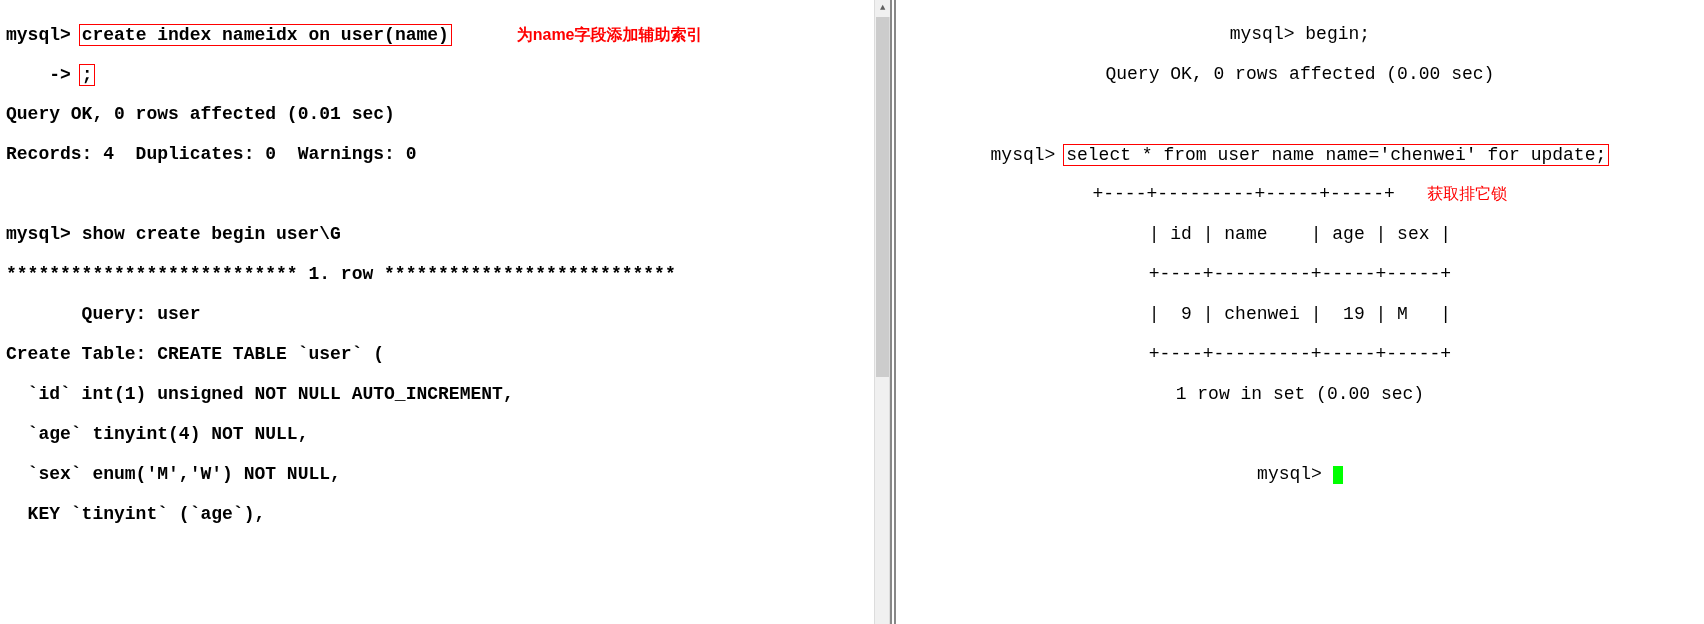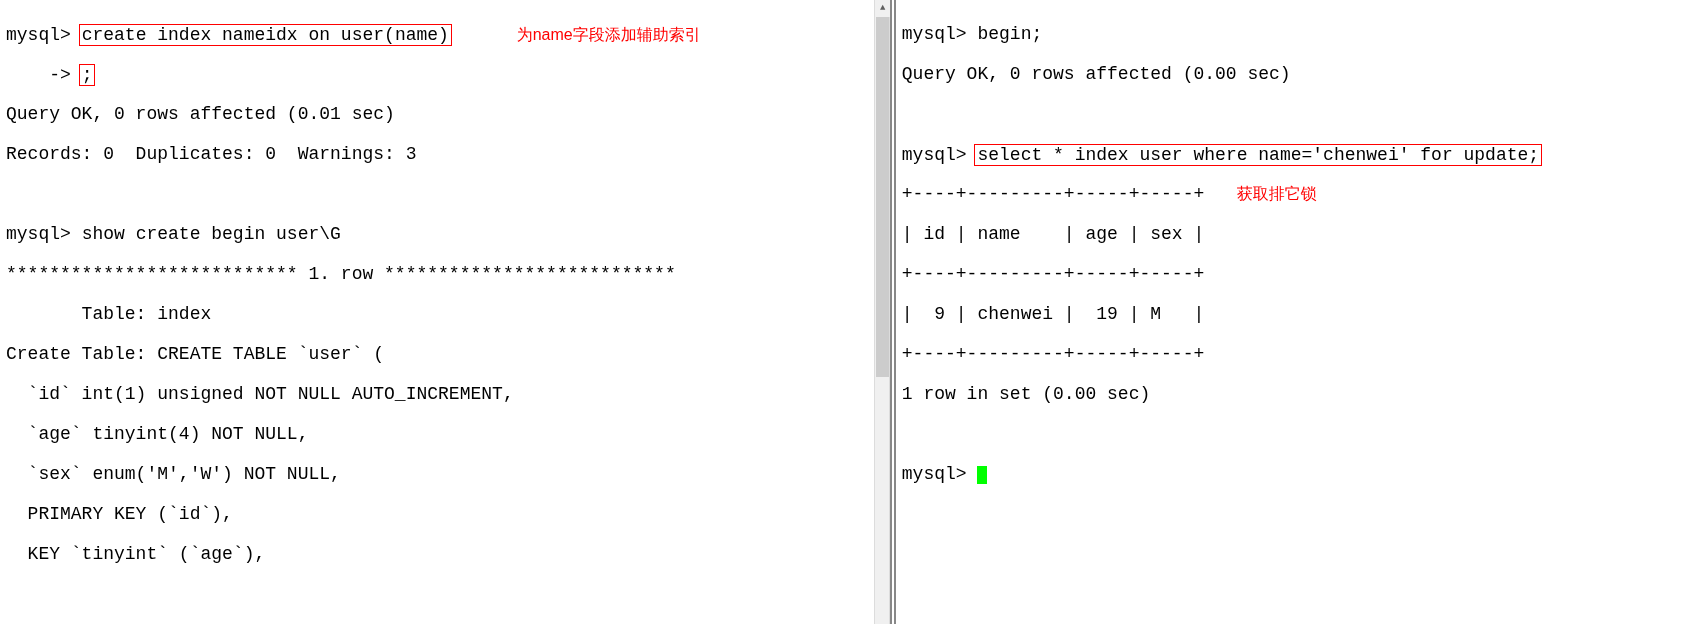--- a/index.html
+++ b/index.html
@@ -23,20 +23,21 @@
   .pane {
     padding: 4px 6px;
     white-space: pre;
     color: #000;
     position: relative;
   }
   .pane-left {
     width: 952px;
     height: 624px;
     overflow: hidden;
+    font-weight: bold;
   }
   .scrollbar {
     width: 17px;
     height: 624px;
     background: #f0f0f0;
     position: relative;
     border-left: 1px solid #dcdcdc;
     border-right: 1px solid #dcdcdc;
   }
   .scrollbar-arrow {
@@ -64,20 +65,21 @@
     width: 6px;
     height: 624px;
     background: #ffffff;
     border-left: 2px solid #888;
     border-right: 2px solid #888;
   }
   .pane-right {
     width: 880px;
     height: 624px;
     overflow: hidden;
+    text-align: center;
   }
   .line { display: block; height: 20px; }
   .box {
     border: 1px solid #ff0000;
     display: inline-block;
     padding: 0 2px;
     margin-left: -3px;
   }
   .annot {
     color: #ff0000;
@@ -94,30 +96,29 @@
 </style>
 </head>
 <body>
 
 <div class="container">
 
   <div class="pane pane-left">
 <span class="line"><span>mysql&gt;</span> <span class="box"><span>create index nameidx on user(name)</span></span>      <span class="annot">为name字段添加辅助索引</span></span>
 <span class="line"><span>    -&gt;</span> <span class="box"><span>;</span></span></span>
 <span class="line">Query OK, 0 rows affected (0.01 sec)</span>
-<span class="line">Records: 0  Duplicates: 0  Warnings: 3</span>
+<span class="line">Records: 4  Duplicates: 0  Warnings: 0</span>
 <span class="line"> </span>
 <span class="line"><span>mysql&gt;</span> <span>show create begin user\G</span></span>
 <span class="line">*************************** 1. row ***************************</span>
-<span class="line">       Table: index</span>
+<span class="line">       Query: user</span>
 <span class="line">Create Table: CREATE TABLE `user` (</span>
 <span class="line">  `id` int(1) unsigned NOT NULL AUTO_INCREMENT,</span>
 <span class="line">  `age` tinyint(4) NOT NULL,</span>
 <span class="line">  `sex` enum('M','W') NOT NULL,</span>
-<span class="line">  PRIMARY KEY (`id`),</span>
 <span class="line">  KEY `tinyint` (`age`),</span>
 
 
 
 
 
 
 
 
 
@@ -132,21 +133,21 @@
     <div class="scrollbar-thumb"></div>
 
   </div>
 
   <div class="divider"></div>
 
   <div class="pane pane-right">
 <span class="line"><span>mysql&gt;</span> <span>begin;</span></span>
 <span class="line">Query OK, 0 rows affected (0.00 sec)</span>
 <span class="line"> </span>
-<span class="line"><span>mysql&gt;</span> <span class="box"><span>select * index user where name='chenwei' for update;</span></span></span>
+<span class="line"><span>mysql&gt;</span> <span class="box"><span>select * from user name name='chenwei' for update;</span></span></span>
 <span class="line"><span>+----+---------+-----+-----+</span>   <span class="annot">获取排它锁</span></span>
 <span class="line">| id | name    | age | sex |</span>
 <span class="line">+----+---------+-----+-----+</span>
 <span class="line">|  9 | chenwei |  19 | M   |</span>
 <span class="line">+----+---------+-----+-----+</span>
 <span class="line">1 row in set (0.00 sec)</span>
 <span class="line"> </span>
 <span class="line"><span>mysql&gt;</span> <span class="cursor"></span></span>
   </div>
 

